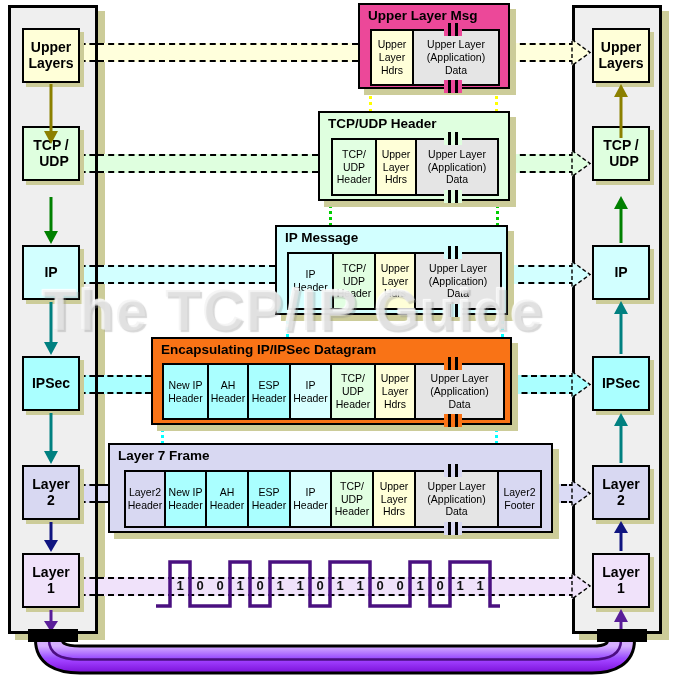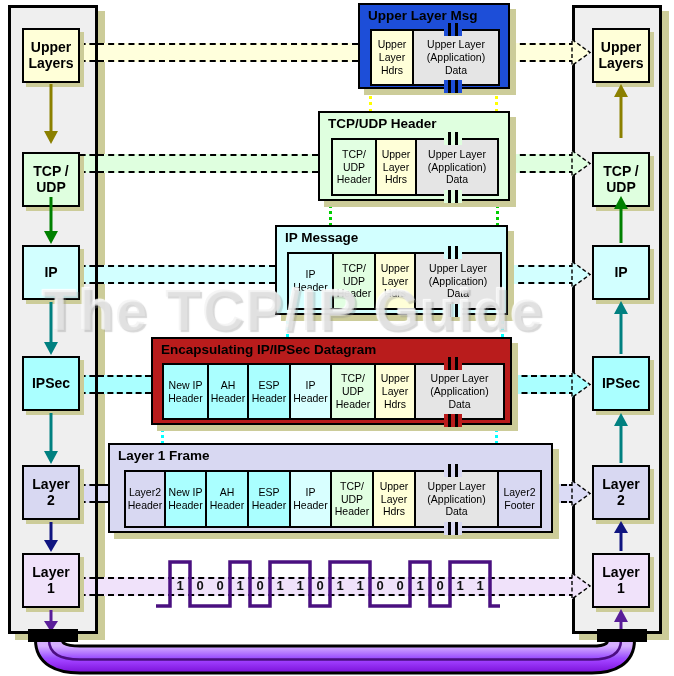--- a/index.html
+++ b/index.html
@@ -12,21 +12,21 @@
   .panel{position:absolute;top:5px;width:90px;height:629px;background:#EFEFEF;
          border:3px solid #000;box-shadow:7px 6px 0 #CCCC99;z-index:1;}
   .panel.left{left:8px;} .panel.right{left:572px;}
 
   .stackbox{position:absolute;width:58px;height:55px;border:2.5px solid #000;
             box-shadow:4px 4px 0 #CCCC99;display:flex;align-items:center;justify-content:center;
             text-align:center;font-weight:bold;font-size:14px;line-height:1.12;
             white-space:pre-line;z-index:2;color:#000;}
   .lx{left:22px;} .rx{left:592px;}
   .y-upper{top:28px;background:#FFFFD8;}
-  .y-tcp{top:152px;background:#DFFFDF;}
+  .y-tcp{top:126px;background:#DFFFDF;text-align:right;}
   .y-ip{top:245px;background:#D2FFFF;}
   .y-ipsec{top:356px;background:#AAFFFF;}
   .y-l2{top:465px;background:#D8D8F2;}
   .y-l1{top:553px;background:#F0E2FA;}
 
   
   .band{position:absolute;height:19px;border-top:2px dashed #000;border-bottom:2px dashed #000;z-index:2;}
   .b-yellow{background:#FFFFDC;} .b-green{background:#DFFFDF;} .b-cyan{background:#D2FFFF;}
   .b-cyan2{background:#AAFFFF;} .b-lav{background:#DBDBF5;} .b-violet{background:#F0E2FA;}
 
@@ -39,22 +39,22 @@
   
   .dg{position:absolute;border:2.5px solid #000;box-shadow:6px 6px 0 #CCCC99;z-index:3;}
   .dg .ttl{position:absolute;left:8px;top:3px;font-weight:bold;font-size:13.5px;color:#000;}
   .inner{position:absolute;border:2px solid #000;display:flex;background:#fff;}
   .cell{display:flex;align-items:center;justify-content:center;text-align:center;
         font-size:10.5px;line-height:1.22;white-space:pre-line;color:#000;
         border-right:2px solid #000;height:100%;}
   .cell:last-child{border-right:none;}
   .c-yellow{background:#FFFFD8;} .c-green{background:#E2FFE2;} .c-cyanp{background:#D8FFFF;}
   .c-cyanb{background:#AAFFFF;} .c-lav{background:#D8D8F2;} .c-gray{background:#E5E5E5;}
-  .bg-yellow{background:#1d4ed8;} .bg-green{background:#DFFFDF;} .bg-cyanp{background:#D2FFFF;}
-  .bg-cyanb{background:#b91c1c;} .bg-lav{background:#D8D8F2;}
+  .bg-yellow{background:#ec4899;} .bg-green{background:#DFFFDF;} .bg-cyanp{background:#D2FFFF;}
+  .bg-cyanb{background:#f97316;} .bg-lav{background:#D8D8F2;}
 
   
   .brk{position:absolute;width:18px;height:13px;background:inherit;display:flex;
        justify-content:center;gap:4px;z-index:4;}
   .brk i{display:block;width:3px;height:100%;background:#000;}
 
   
   .bits{position:absolute;left:170px;top:578px;width:320px;height:17px;display:flex;z-index:4;}
   .bits span{flex:1;text-align:center;font-size:13px;font-weight:bold;color:#111;}
 
@@ -222,21 +222,21 @@
         <i></i>
         <i></i>
       </span>
     <span class="brk" style="left:291px;top:75px;">
         <i></i>
         <i></i>
       </span>
   </div>
 
   <div class="dg bg-lav" style="left:108px;top:443px;width:445px;height:90px;">
-    <div class="ttl">Layer 1 Frame</div>
+    <div class="ttl">Layer 7 Frame</div>
     <div class="inner" style="left:14px;top:25px;width:418px;height:58px;">
       <div class="cell c-lav" style="width:40px;">Layer2
 Header</div>
       <div class="cell c-cyanb" style="width:41px;">New IP
 Header</div>
       <div class="cell c-cyanb" style="width:42px;">AH
 Header</div>
       <div class="cell c-cyanb" style="width:42px;">ESP
 Header</div>
       <div class="cell c-cyanp" style="width:41px;">IP

